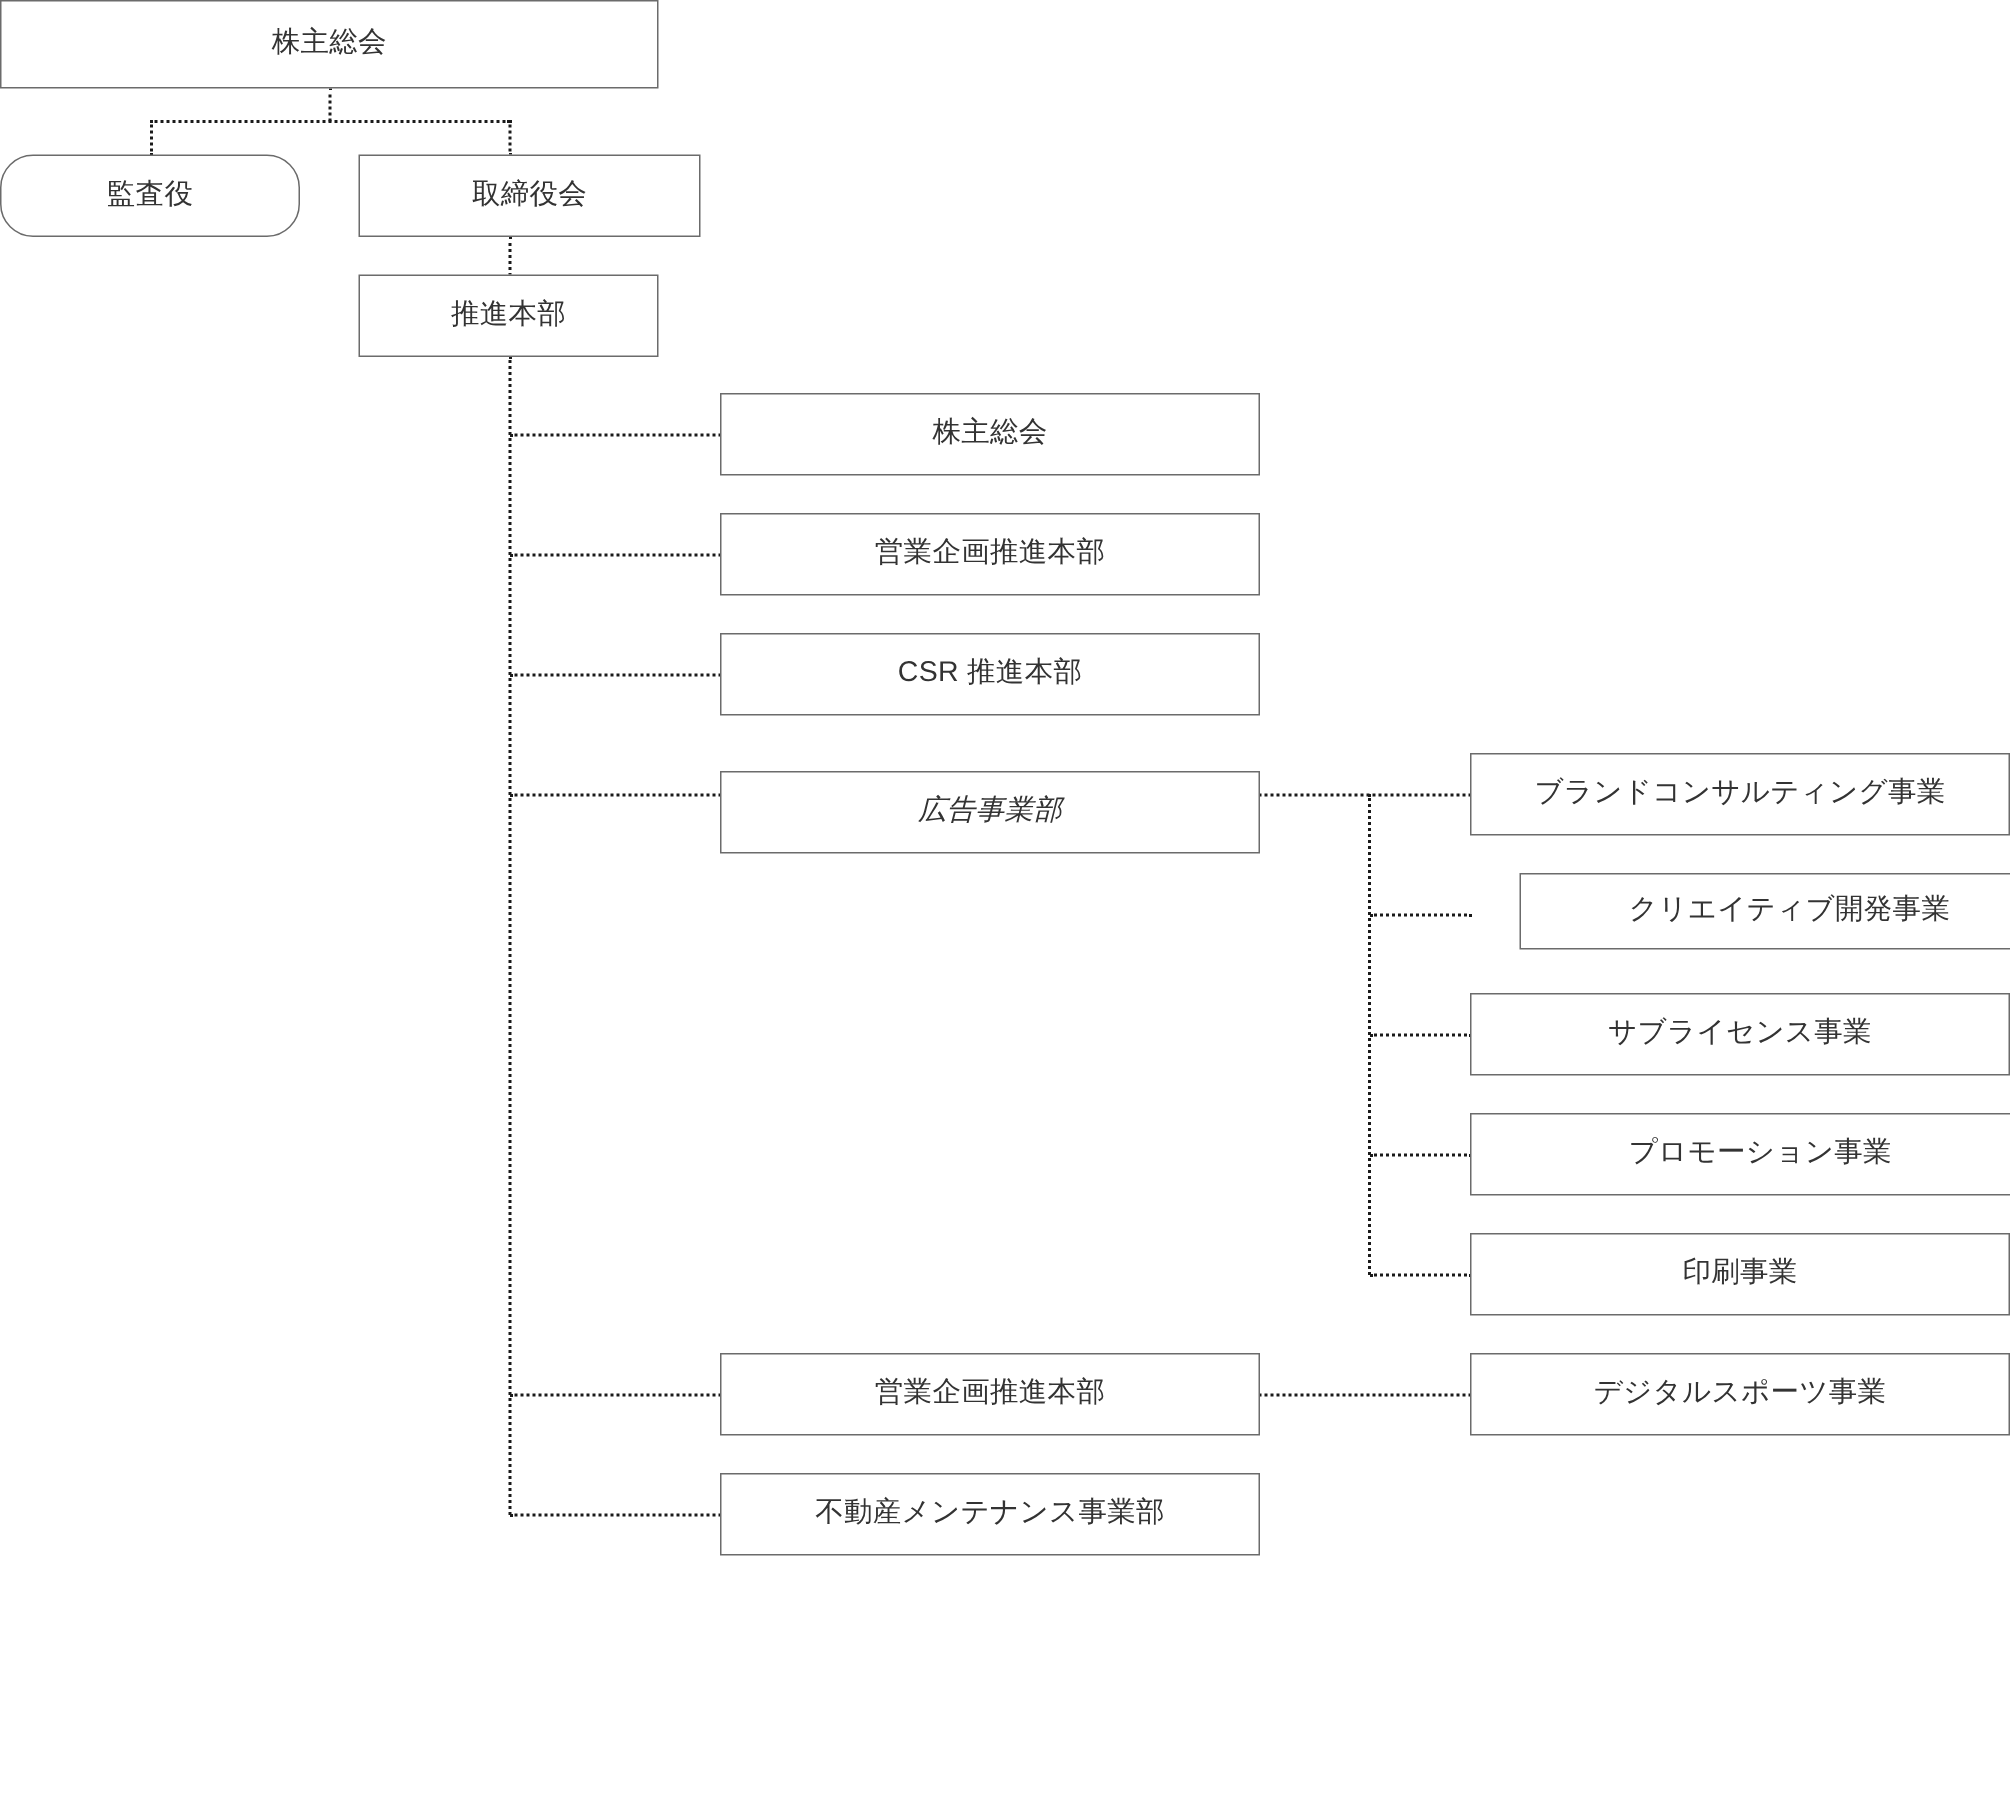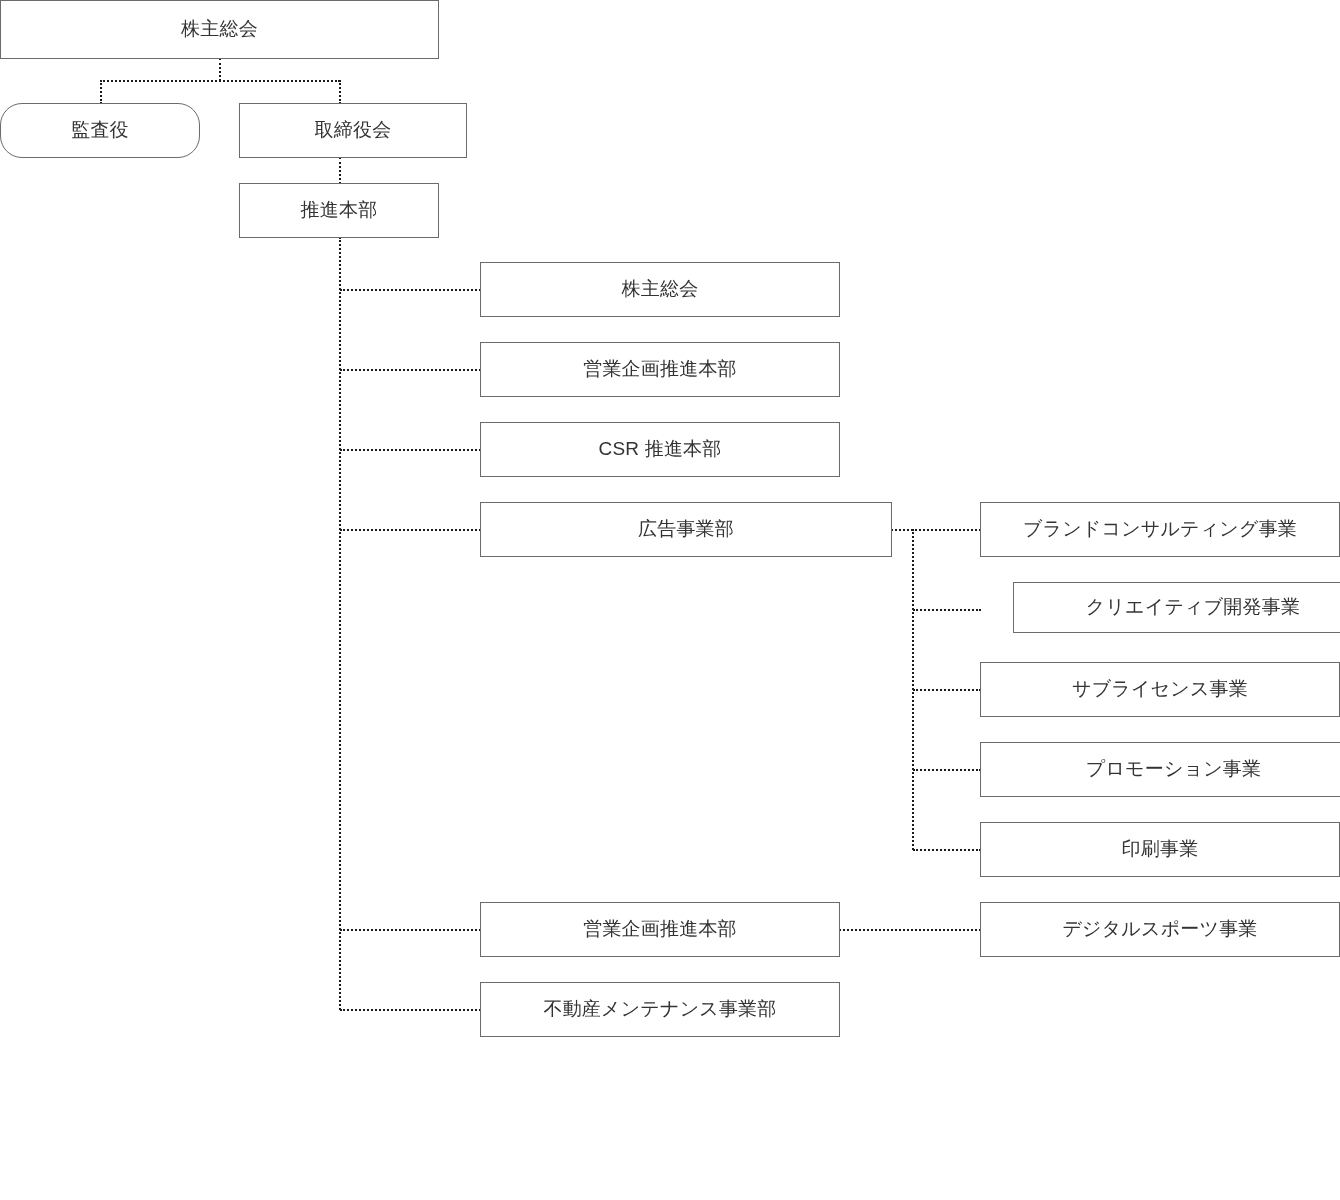--- a/index.html
+++ b/index.html
@@ -79,21 +79,21 @@
   <div class="node-box" style="left:0px; top:0px; width:439px; height:59px;">株主総会</div>
 
   <div class="node-box" style="left:0px; top:103px; width:200px; height:55px;border-radius:22px;">監査役</div>
   <div class="node-box" style="left:239px; top:103px; width:228px; height:55px;">取締役会</div>
 
   <div class="node-box" style="left:239px; top:183px; width:200px; height:55px;">推進本部</div>
 
   <div class="node-box" style="left:480px; top:262px; width:360px; height:55px;">株主総会</div>
   <div class="node-box" style="left:480px; top:342px; width:360px; height:55px;">営業企画推進本部</div>
   <div class="node-box" style="left:480px; top:422px; width:360px; height:55px;">CSR 推進本部</div>
-  <div class="node-box" style="left:480px; top:502px; width:412px; height:55px;">広告事業部</div>
+  <div class="node-box" style="left:480px; top:514px; width:360px; height:55px;font-style:italic;">広告事業部</div>
   <div class="node-box" style="left:480px; top:902px; width:360px; height:55px;">営業企画推進本部</div>
   <div class="node-box" style="left:480px; top:982px; width:360px; height:55px;">不動産メンテナンス事業部</div>
 
   <div class="node-box" style="left:980px; top:502px; width:360px; height:55px;text-align:center;">ブランドコンサルティング事業</div>
   <div class="node-box" style="left:980px; top:582px; width:360px; height:51px;margin-left:33px;">クリエイティブ開発事業</div>
   <div class="node-box" style="left:980px; top:662px; width:360px; height:55px;">サブライセンス事業</div>
   <div class="node-box" style="left:980px; top:742px; width:387px; height:55px;">プロモーション事業</div>
   <div class="node-box" style="left:980px; top:902px; width:360px; height:55px;">デジタルスポーツ事業</div>
 
   <div class="node-box" style="left:980px; top:822px; width:360px; height:55px;">印刷事業</div>

